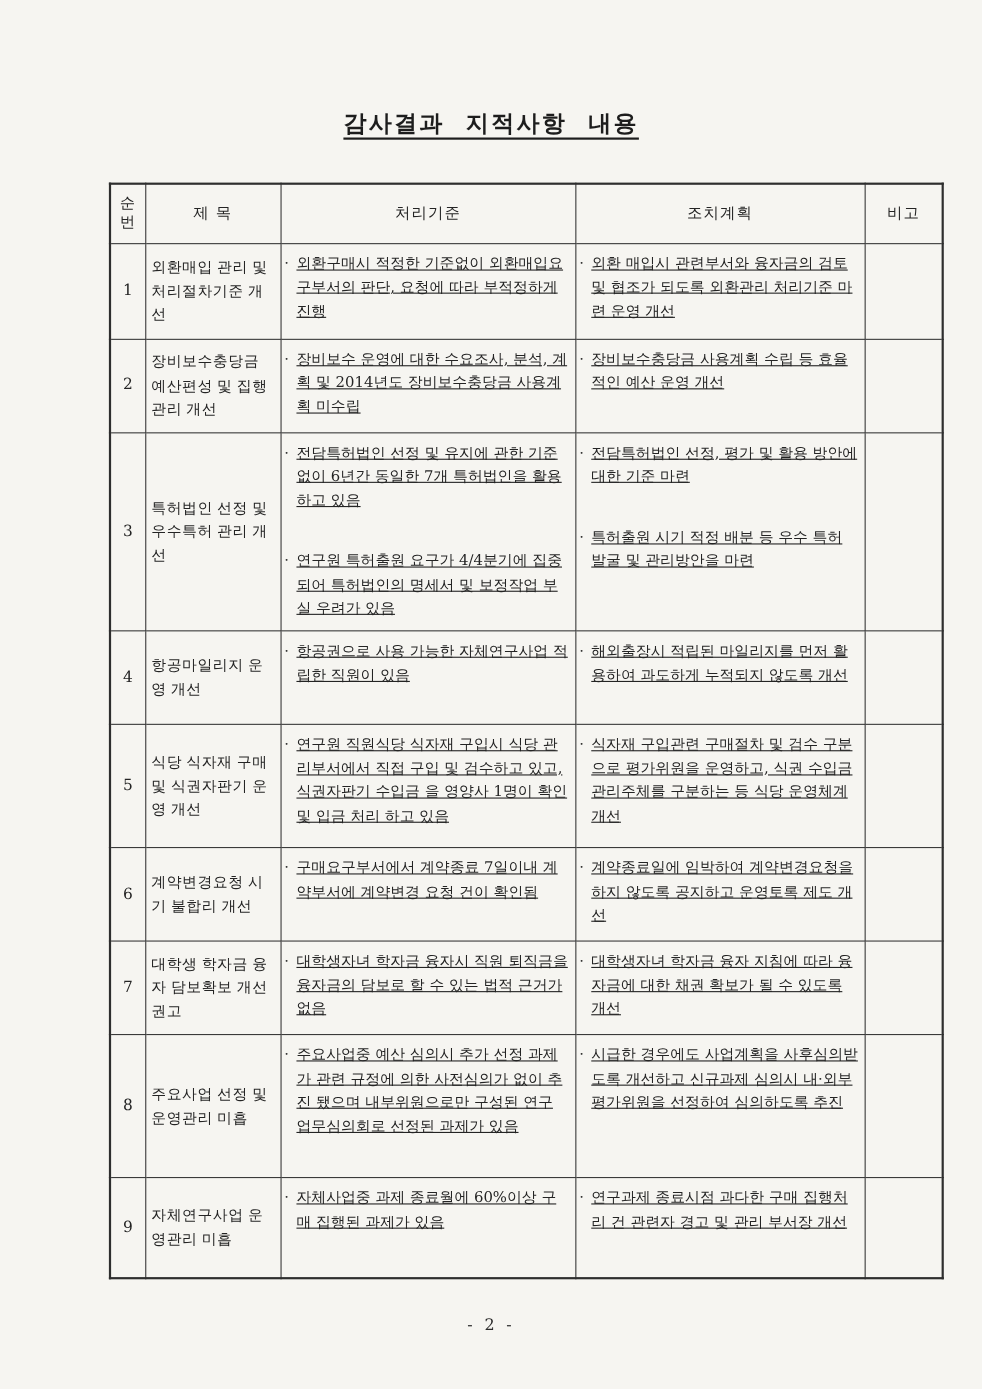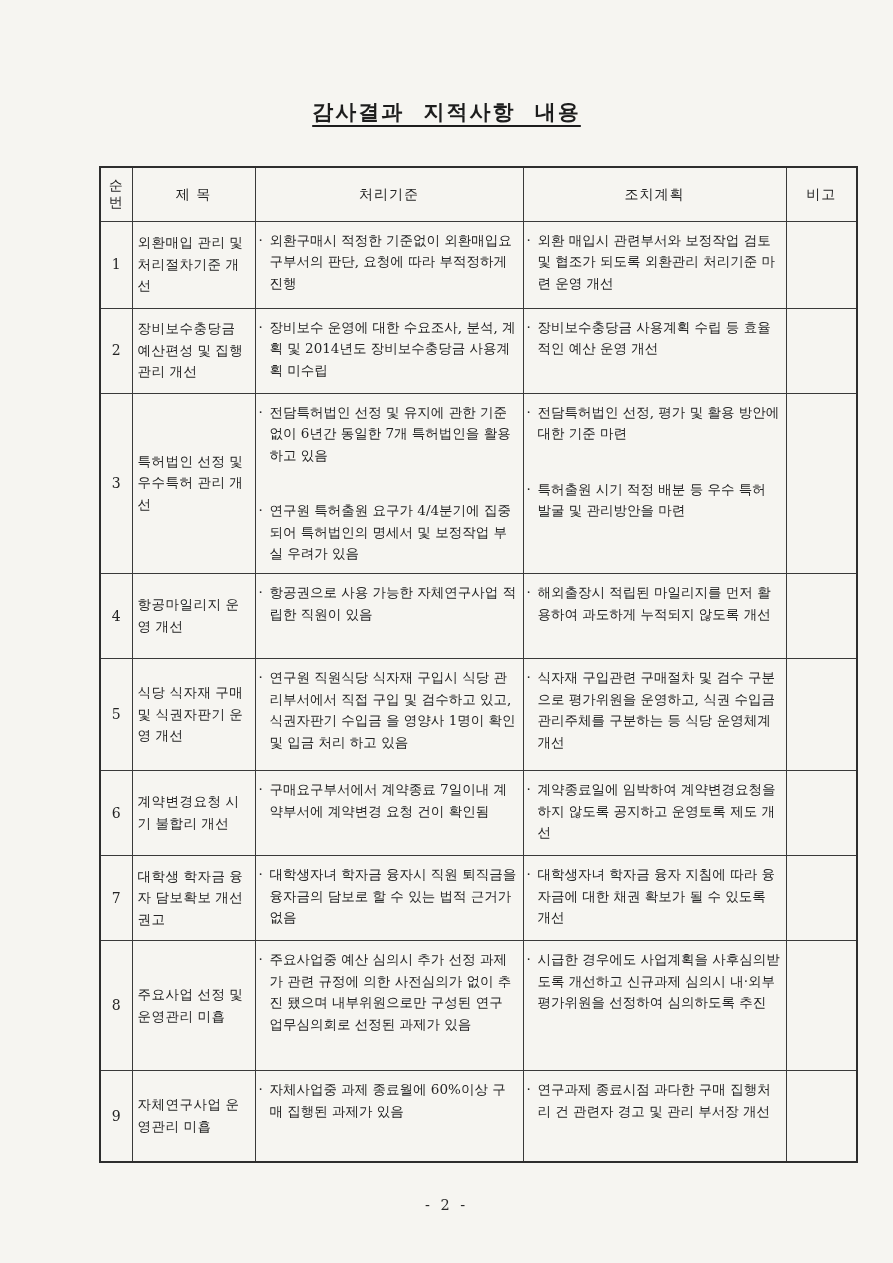--- a/index.html
+++ b/index.html
@@ -87,21 +87,21 @@
     display: flex;
     align-items: flex-start;
   }
   .bullet + .bullet { margin-top: 34px; }
   .bullet .dot {
     flex: 0 0 auto;
     width: 11px;
     text-align: left;
     line-height: 1.6;
   }
-  .bullet .btext { flex: 1 1 auto; }
+  .bullet .btext { flex: 1 1 auto; text-decoration: underline; }
 
   
   .audit-table tbody tr:nth-child(1) { height: 87px; }
   .audit-table tbody tr:nth-child(2) { height: 85px; }
   .audit-table tbody tr:nth-child(3) { height: 175px; }
   .audit-table tbody tr:nth-child(4) { height: 85px; }
   .audit-table tbody tr:nth-child(5) { height: 112px; }
   .audit-table tbody tr:nth-child(6) { height: 85px; }
   .audit-table tbody tr:nth-child(7) { height: 85px; }
   .audit-table tbody tr:nth-child(8) { height: 130px; }
@@ -148,21 +148,21 @@
       <td class="cell-title">외환매입 관리 및 처리절차기준 개선</td>
       <td class="cell-find">
             <div class="bullet">
               <span class="dot">·</span>
               <span class="btext">외환구매시 적정한 기준없이 외환매입요구부서의 판단, 요청에 따라 부적정하게 진행</span>
             </div>
           </td>
       <td class="cell-action">
             <div class="bullet">
               <span class="dot">·</span>
-              <span class="btext">외환 매입시 관련부서와 보정작업 검토 및 협조가 되도록 외환관리 처리기준 마련 운영 개선</span>
+              <span class="btext">외환 매입시 관련부서와 융자금의 검토 및 협조가 되도록 외환관리 처리기준 마련 운영 개선</span>
             </div>
           </td>
       <td class="cell-note"></td>
     </tr>
         <tr>
       <td class="cell-num">2</td>
       <td class="cell-title">장비보수충당금 예산편성 및 집행관리 개선</td>
       <td class="cell-find">
             <div class="bullet">
               <span class="dot">·</span>

